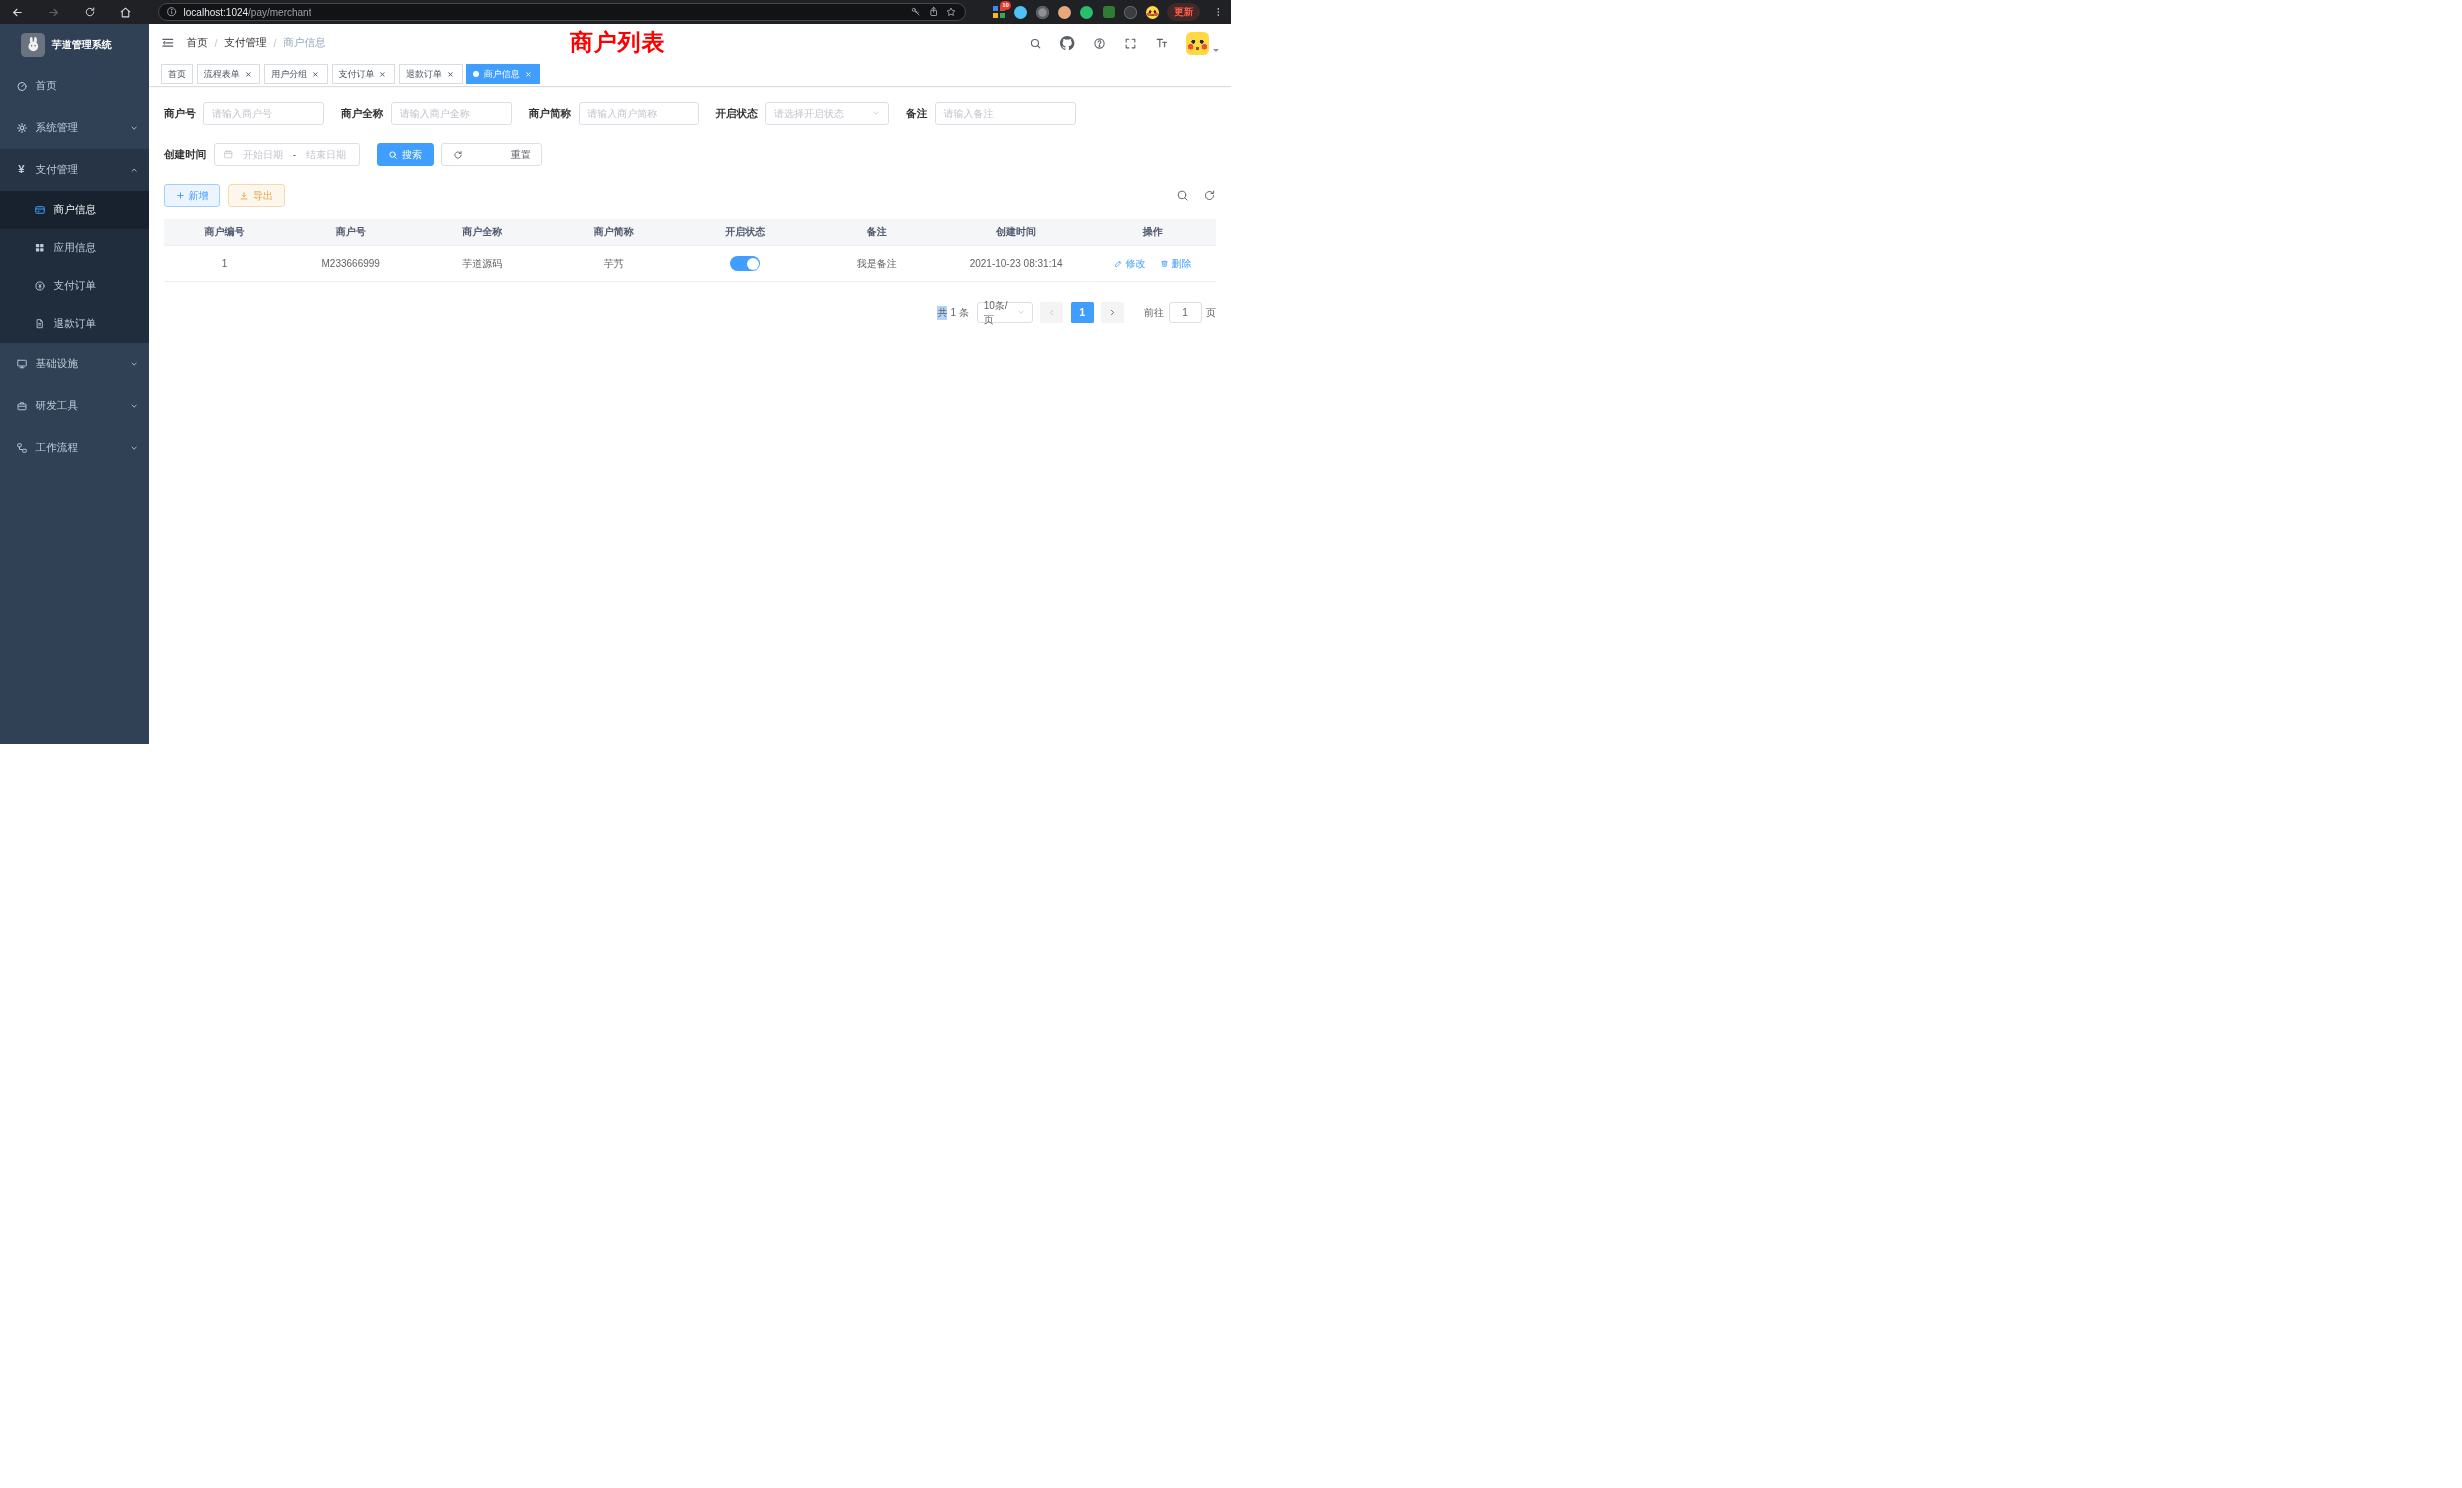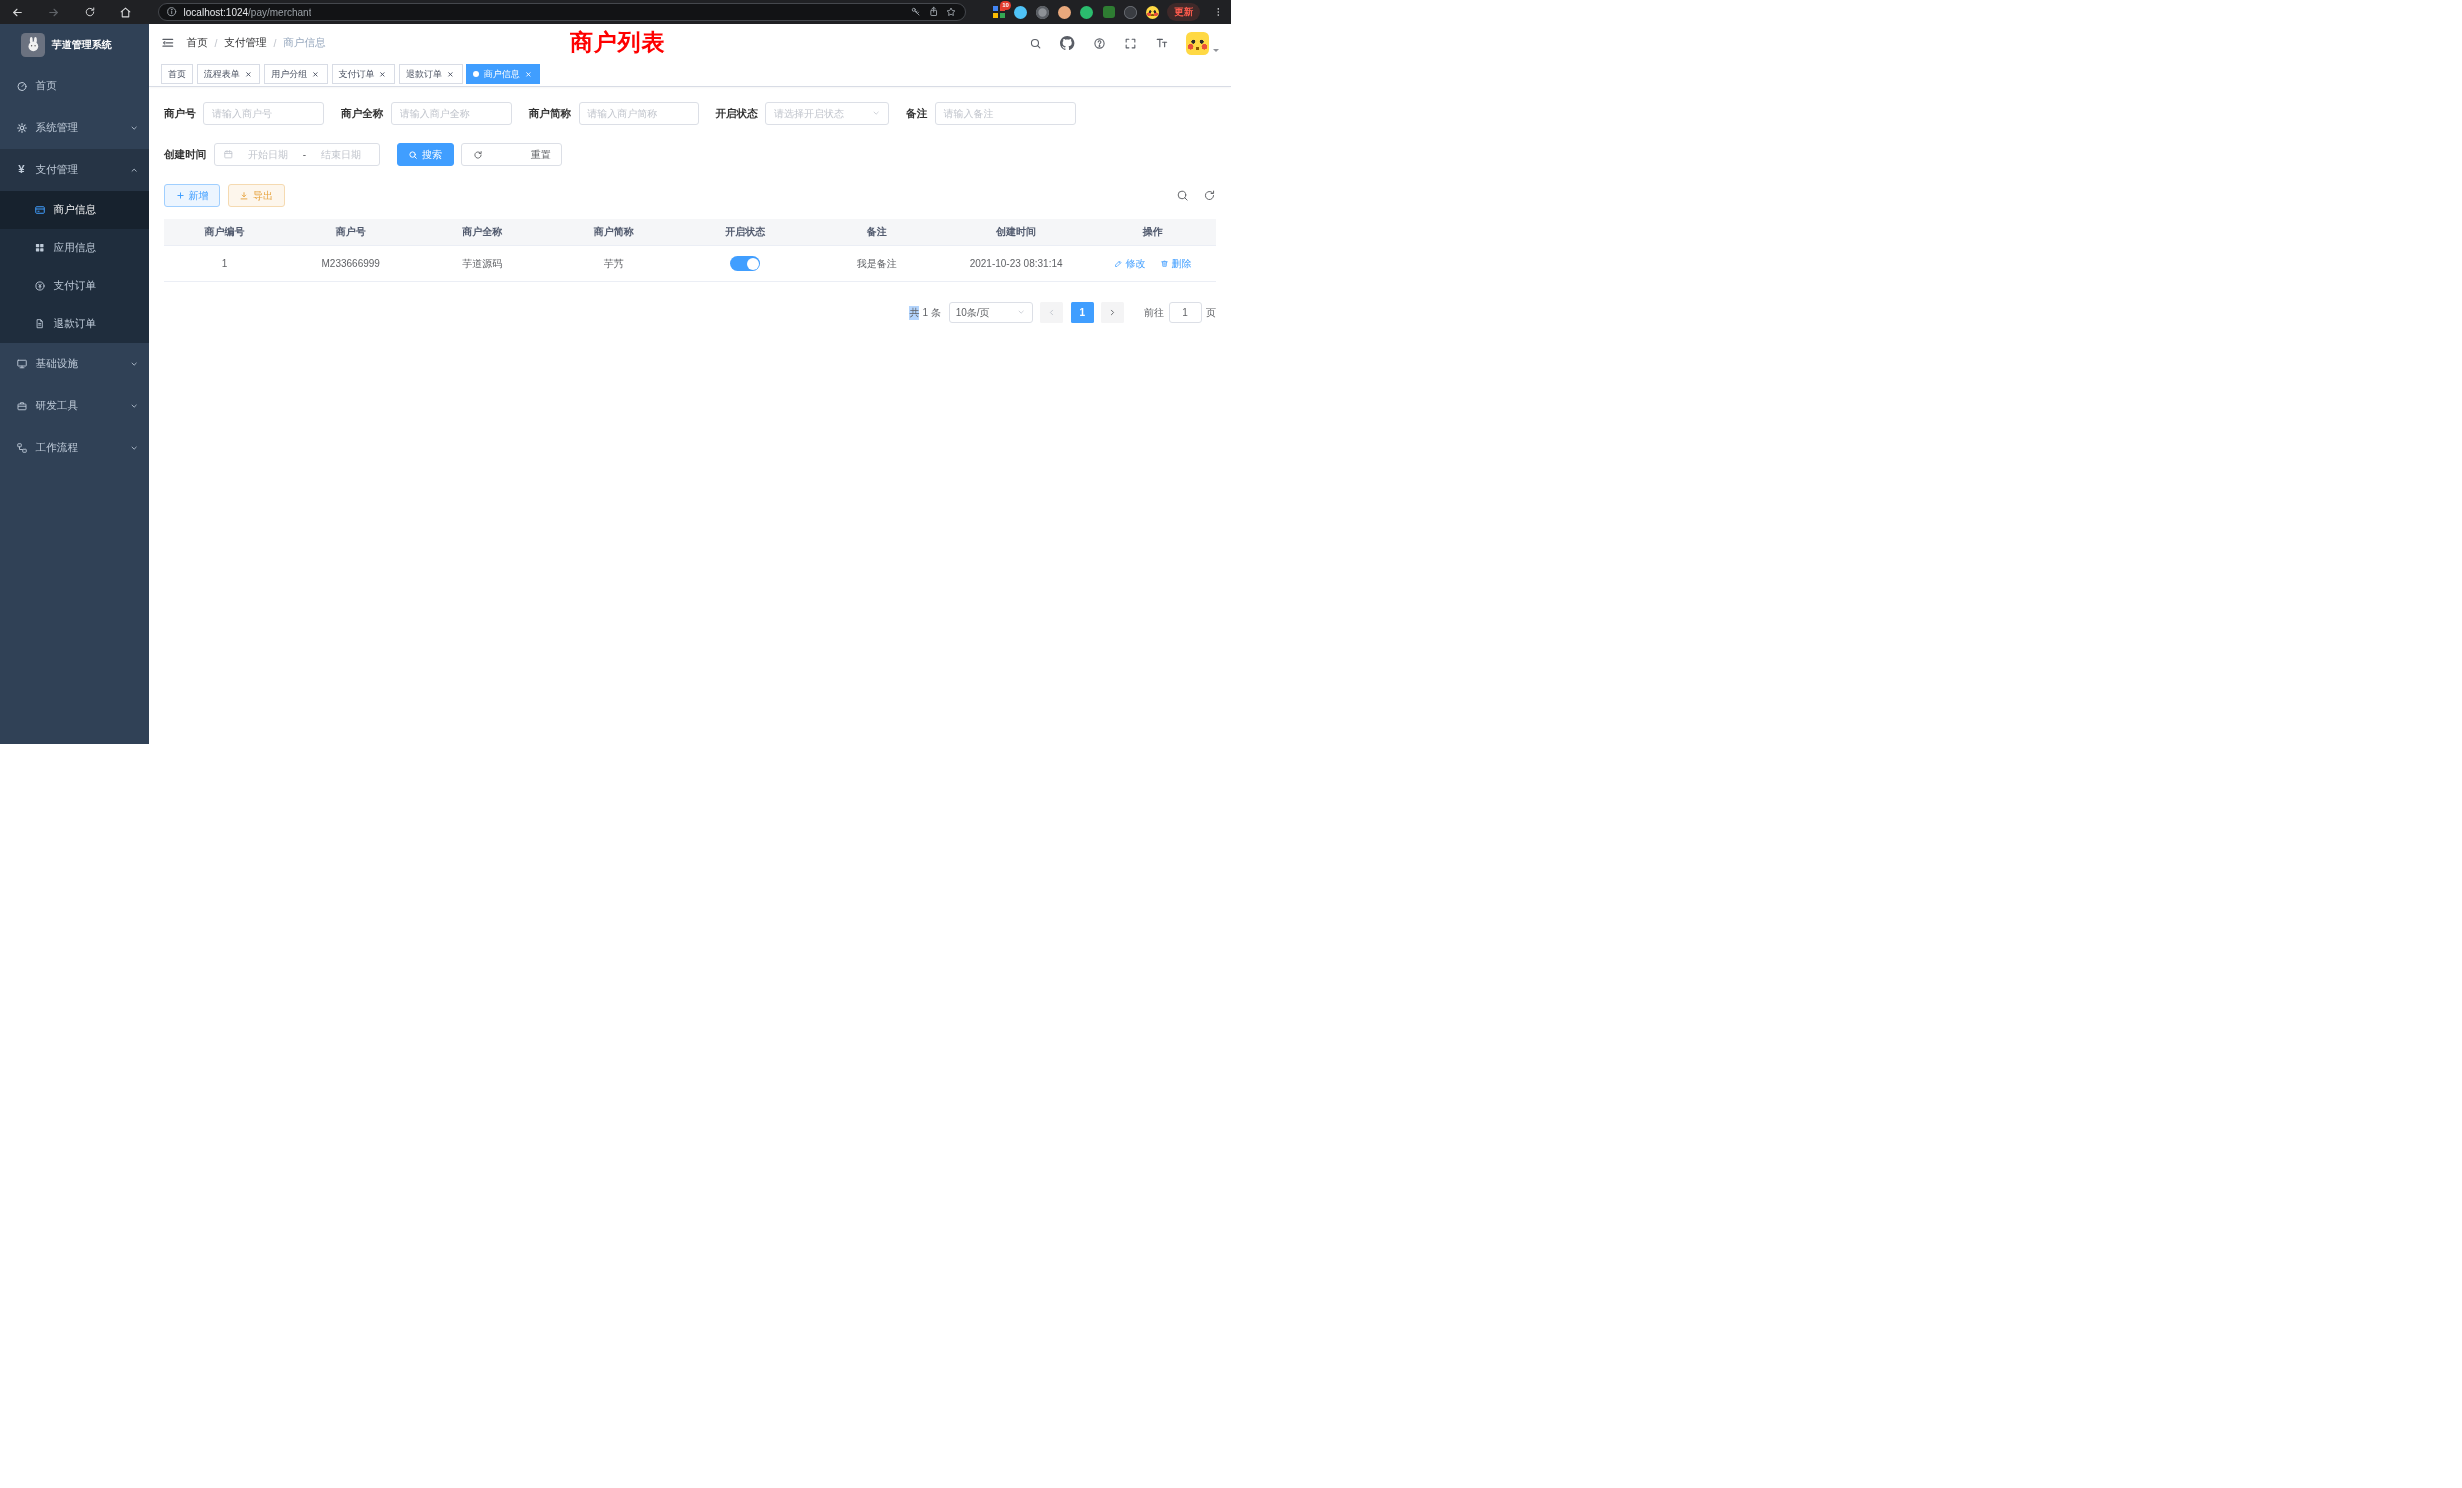--- a/index.html
+++ b/index.html
@@ -90,21 +90,21 @@
   .content { flex:1 1 auto; padding:15px 15px 0 15px; position:relative; overflow:hidden; }
   .filter-row { display:flex; align-items:center; margin-bottom:18px; }
   .f-item { display:flex; align-items:center; margin-right:16.7px; }
   .f-label { font-size:10.6px; font-weight:700; color:#333; margin-right:7.6px; white-space:nowrap; }
   .el-input { height:23px; border:0.8px solid #dcdfe6; border-radius:3px; background:#fff; display:flex; align-items:center; padding:0 7.6px; gap:4.5px; }
   .el-input input { border:none; outline:none; width:100%; font-size:10px; color:#606266; font-family:inherit; background:transparent; }
   .el-input input::placeholder { color:#c0c4cc; }
   .sel-placeholder { font-size:10px; color:#c0c4cc; flex:1; white-space:nowrap;font-family:Liberation Serif, serif; }
   .sel-arrow { color:#c0c4cc; display:flex; }
   .w160 { width:121px; } .w158 { width:120px; } .w164 { width:124px; } .w186 { width:141px; }
-  .date-range { width:166px; }
+  .date-range { width:146px; }
   .date-range input { text-align:center; }
   .date-sep { color:#606266; font-size:10px; flex:0 0 auto; }
   .cal-icon { color:#c0c4cc; display:flex; flex:0 0 auto; }
 
   .btn { height:23px; border-radius:3px; font-size:10px; display:inline-flex; align-items:center; justify-content:center; gap:3.8px; padding:0 10.6px; border:0.8px solid transparent; cursor:pointer; white-space:nowrap; font-family:inherit; }
   .btn svg { display:block; }
   .btn-primary { background:#409eff; border-color:#409eff; color:#fff; }
   .btn-default { background:#fff; border-color:#dcdfe6; color:#606266;gap:48px; }
   .btn-plain-primary { background:#ecf5ff; border-color:#a0cfff; color:#409eff; }
   .btn-plain-warning { background:#fdf6ec; border-color:#f5dab1; color:#e6a23c; }
@@ -120,21 +120,21 @@
   table.grid td { height:36px; color:#606266; border-bottom:0.8px solid #ebeef5; text-align:center; padding:0 4.5px; }
   .switch { position:relative; display:inline-block; width:30px; height:15px; border-radius:7.6px; background:#409eff; vertical-align:middle; cursor:pointer; }
   .switch .knob { position:absolute; top:1.5px; right:1.5px; width:12px; height:12px; border-radius:50%; background:#fff; }
   .op-link { color:#409eff; display:inline-flex; align-items:center; gap:2.3px; cursor:pointer; margin:0 6px; white-space:nowrap; }
   .op-link svg { display:block; }
 
   
   .pagination { display:flex; justify-content:flex-end; align-items:center; gap:7.6px; margin-top:20px; font-size:10px; color:#606266; }
   .total-text { display:flex; align-items:center; gap:3px; white-space:nowrap; }
   .text-selected { background:#b3d4fc; }
-  .size-select { width:84px; height:21px; border:0.8px solid #dcdfe6; border-radius:3px; display:flex; align-items:center; justify-content:space-between; padding:0 6px; color:#606266; cursor:pointer; background:#fff; }
+  .size-select { width:56px; height:21px; border:0.8px solid #dcdfe6; border-radius:3px; display:flex; align-items:center; justify-content:space-between; padding:0 6px; color:#606266; cursor:pointer; background:#fff; }
   .page-btn { min-width:23px; height:21px; background:#f4f4f5; border-radius:1.5px; display:flex; align-items:center; justify-content:center; color:#606266; cursor:pointer; }
   .page-btn.disabled { color:#c0c4cc; cursor:default; }
   .page-num { min-width:23px; height:21px; background:#409eff; border-radius:1.5px; display:flex; align-items:center; justify-content:center; color:#fff; font-weight:600; cursor:default; }
   .goto { display:flex; align-items:center; gap:4.5px; margin-left:12px; white-space:nowrap; }
   .goto-input { width:33px; height:21px; border:0.8px solid #dcdfe6; border-radius:3px; text-align:center; font-size:10px; color:#606266; outline:none; font-family:inherit; }
 
   
   .annotation { position:absolute; top:29px; left:570px; font-size:23px; line-height:26px; font-weight:600; color:#fe0000; z-index:20; letter-spacing:0.8px; pointer-events:none; white-space:nowrap; }
 </style>
 </head>

